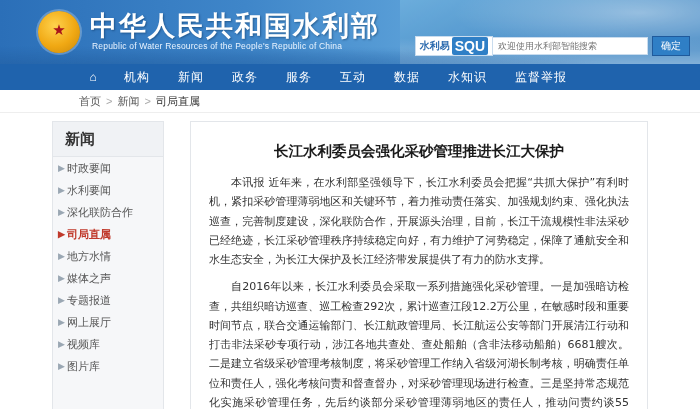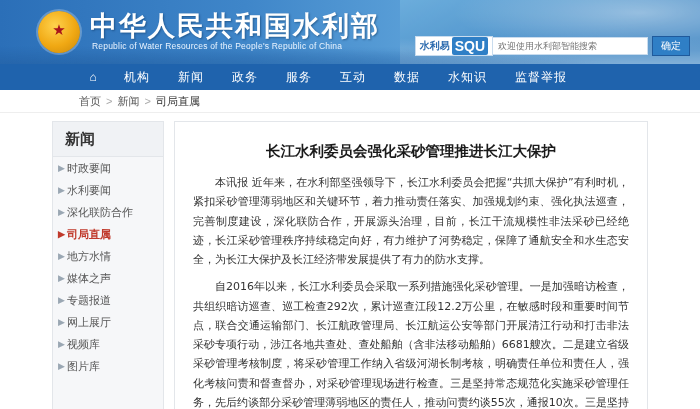--- a/index.html
+++ b/index.html
@@ -226,21 +226,21 @@
     left: 5px;
     top: 0;
     font-size: 9px;
     color: #9aa7b3;
   }
   .side-item.active { color: #c0392b; font-weight: bold; }
   .side-item.active .arrow { color: #c0392b; }
 
   .article {
     flex: 1;
-    margin-left: 10px;
+    margin-left: 26px;
     background: #fff;
     border: 1px solid #e3e6ea;
     box-sizing: border-box;
     padding: 14px 18px 0 18px;
     overflow: hidden;
   }
   .art-title {
     text-align: center;
     font-size: 14.5px;
     font-weight: bold;

